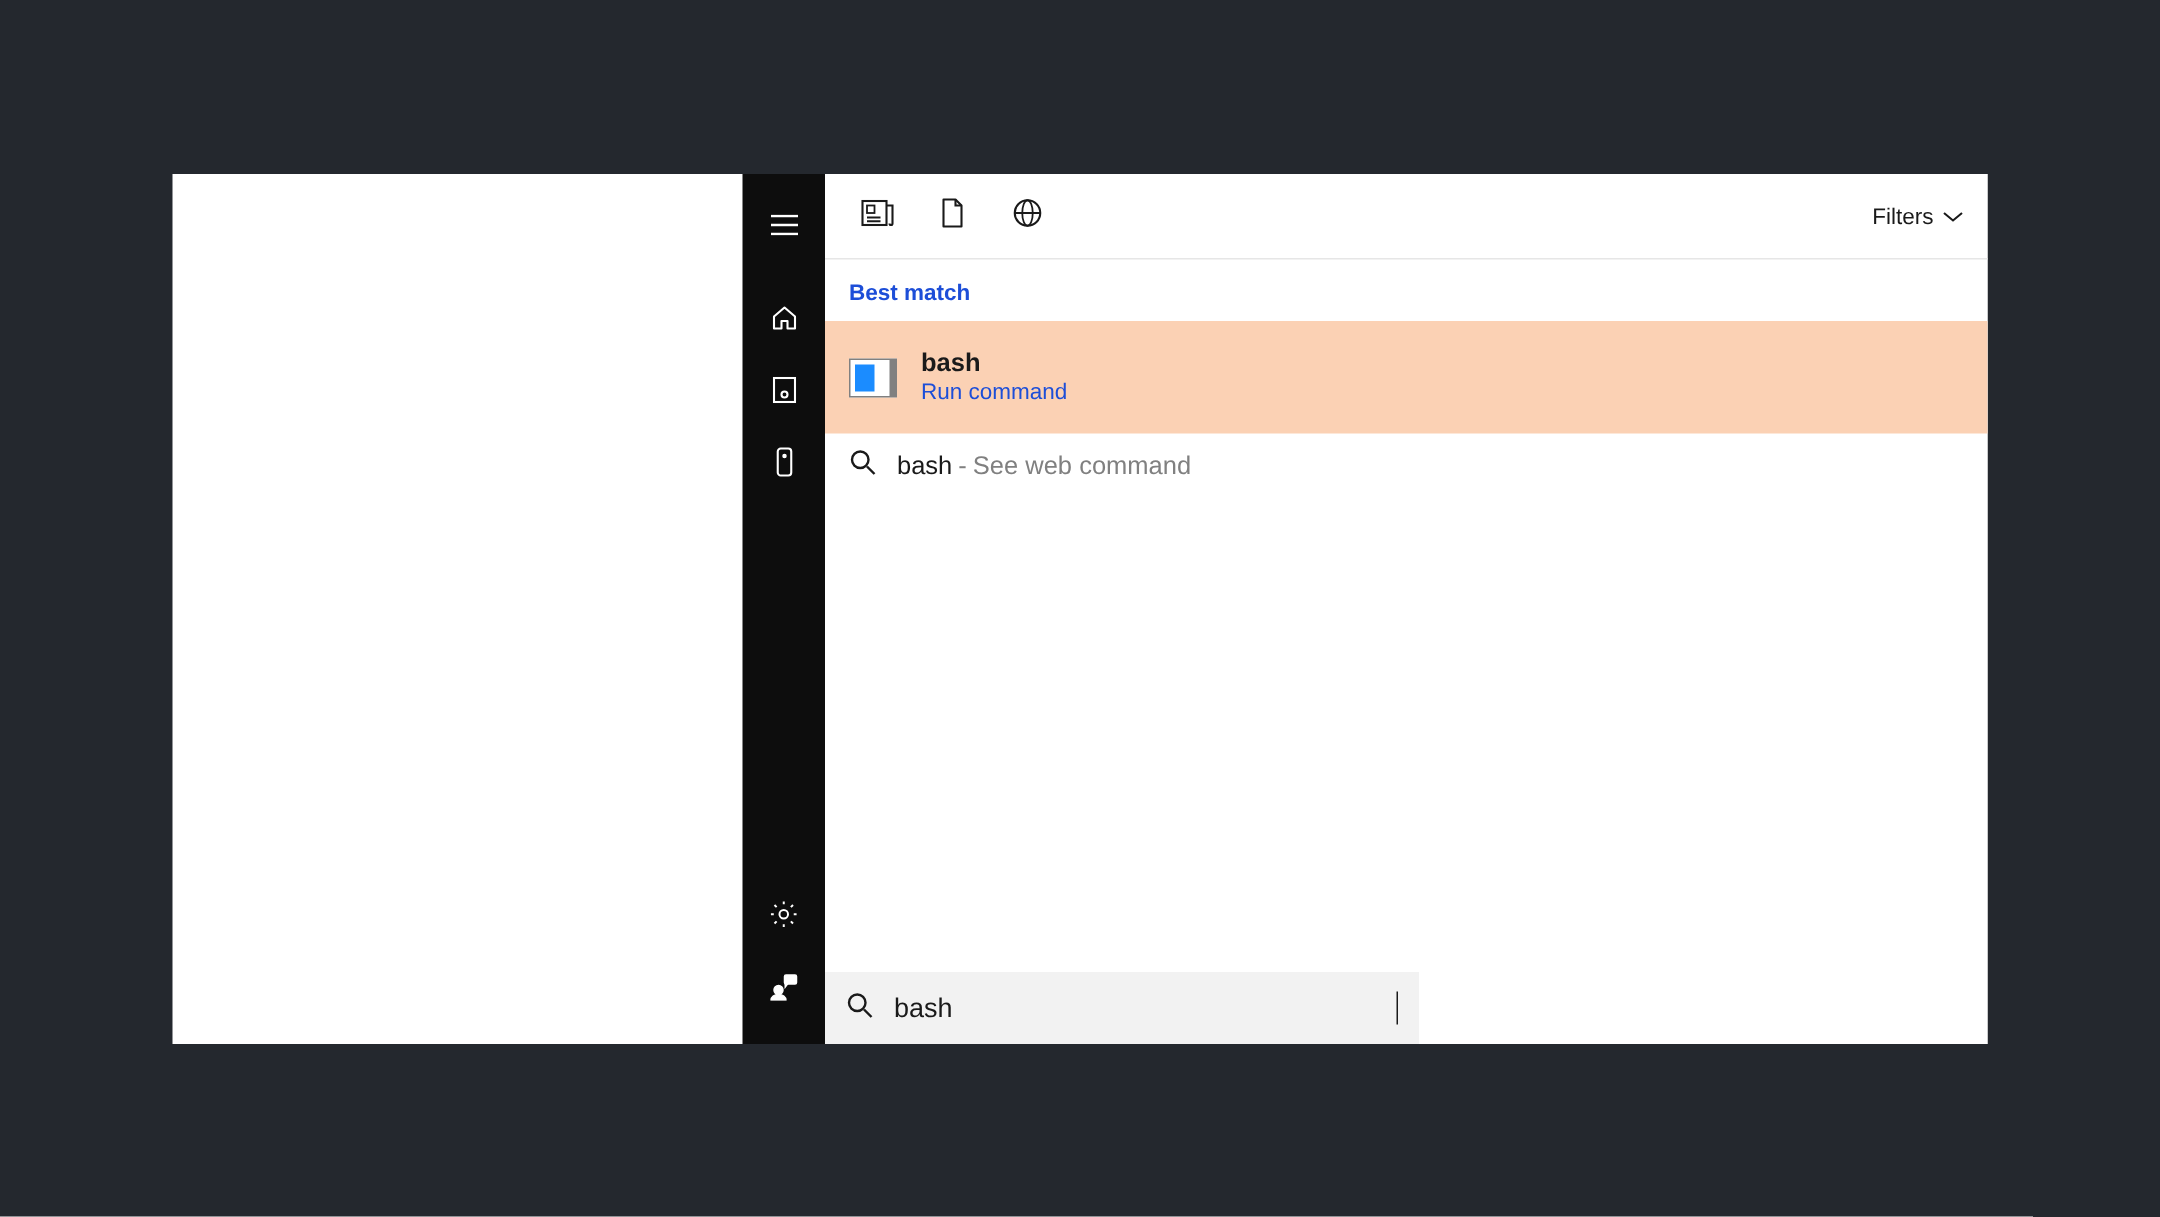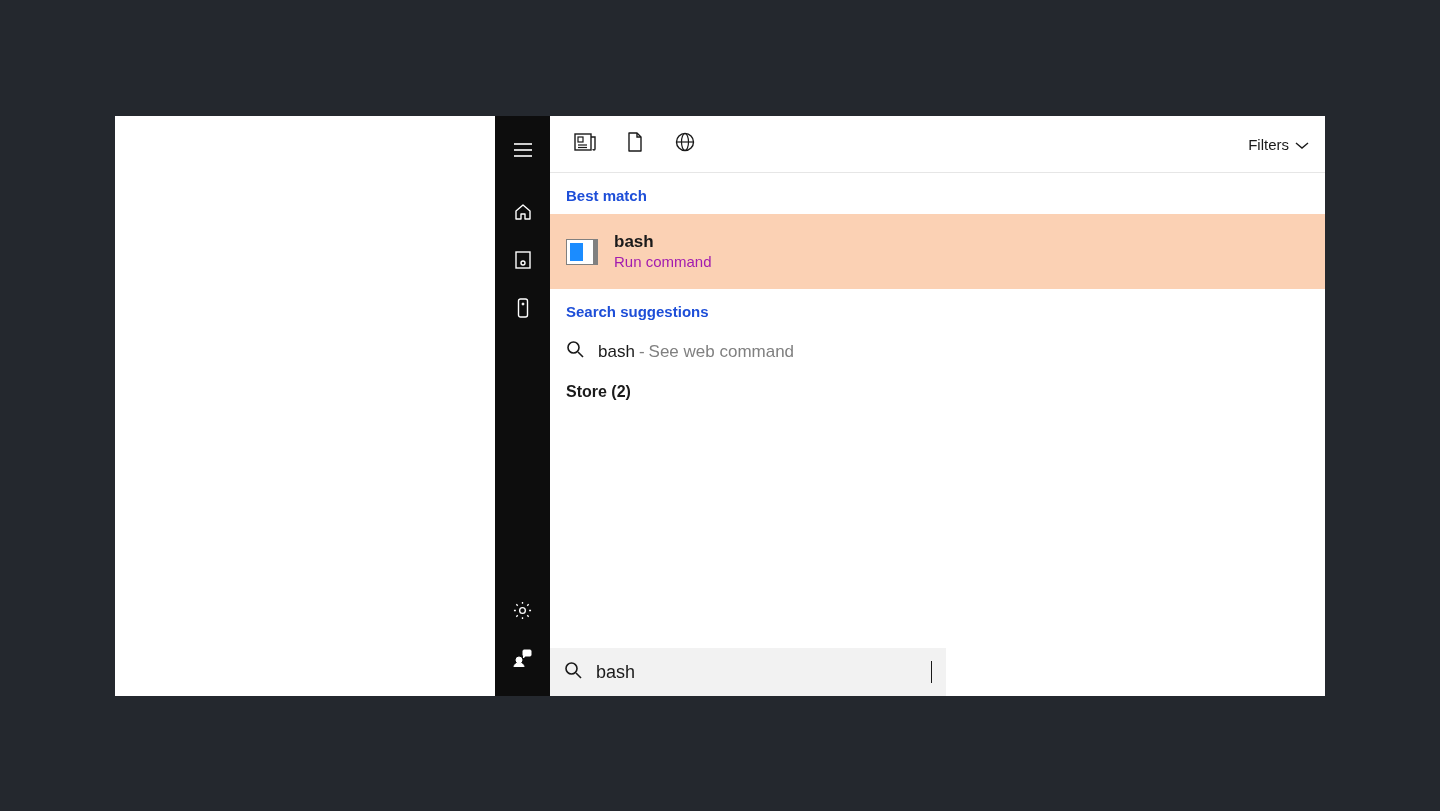--- a/index.html
+++ b/index.html
@@ -97,21 +97,21 @@
     margin-right: 16px;
   }
   .bm-icon::after {
     content: "";
     position: absolute;
     left: 3px; top: 3px;
     width: 13px; height: 18px;
     background: #1b8cff;
   }
   .bm-text .title { font-size: 17px; font-weight: 600; color: #1a1a1a; line-height: 1.25; }
-  .bm-text .sub   { font-size: 15px; color: #a21caf; line-height: 1.35; }
+  .bm-text .sub   { font-size: 15px; color: #1d4ed8; line-height: 1.35; }
   .suggestion-row {
     display: flex; align-items: center;
     padding: 10px 16px 10px 16px;
     font-size: 17px;
     cursor: pointer;
   }
   .suggestion-row svg { margin-right: 14px; flex-shrink: 0; }
   .sug-term { color: #1a1a1a; }
   .sug-dash { color: #808080; margin: 0 4px; }
   .sug-rest { color: #808080; }
@@ -251,35 +251,33 @@
       <div class="section-header">Best match</div>
 
       <div class="best-match-item">
         <div class="bm-icon"></div>
         <div class="bm-text">
           <div class="title">bash</div>
           <div class="sub">Run command</div>
         </div>
       </div>
 
-      <div class="section-header">Search suggestions</div>
 
       <div class="suggestion-row">
         <span>
           <svg width="18" height="18" viewBox="0 0 18 18" fill="none" stroke="#1a1a1a">
               <circle cx="7.5" cy="7.5" r="5.5" stroke-width="1.6"></circle>
               <line x1="12" y1="12" x2="17" y2="17" stroke-width="1.6"></line>
             </svg>
         </span>
         <span class="sug-term">bash</span>
         <span class="sug-dash">-</span>
         <span class="sug-rest">See web command</span>
       </div>
 
-      <div class="store-row">Store (2)</div>
 
       <div class="search-bar">
         <span>
           <svg width="18" height="18" viewBox="0 0 18 18" fill="none" stroke="#1a1a1a">
               <circle cx="7.5" cy="7.5" r="5.5" stroke-width="1.6"></circle>
               <line x1="12" y1="12" x2="17" y2="17" stroke-width="1.6"></line>
             </svg>
         </span>
         <input class="search-input" type="text" placeholder="Type here to search" value="bash" style="">
         <div class="caret"></div>

